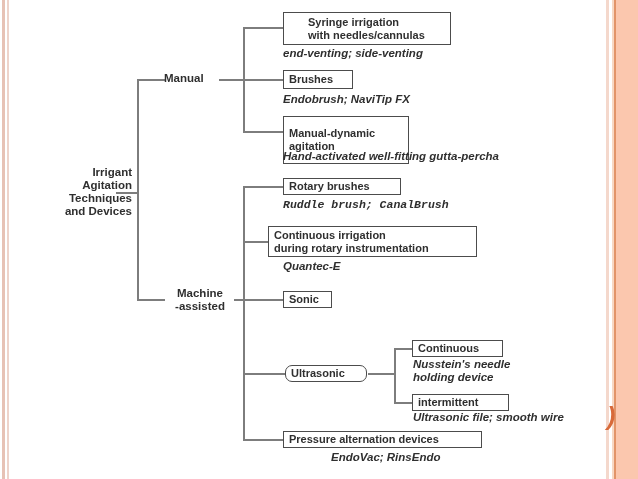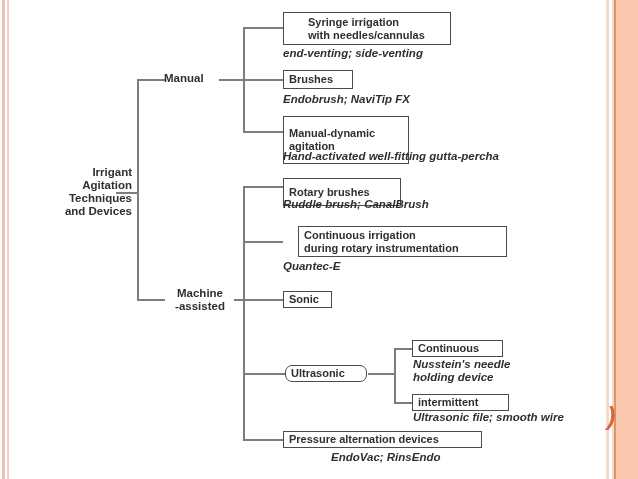--- a/index.html
+++ b/index.html
@@ -74,24 +74,24 @@
 with needles/cannulas</div>
   <div class="dev" style="left:283px;top:47px;font-style:italic;">end-venting; side-venting</div>
 
   <div class="node" style="left:283px;top:70px;width:70px;height:19px;">Brushes</div>
   <div class="dev" style="left:283px;top:93px;">Endobrush; NaviTip FX</div>
 
   <div class="node" style="left:283px;top:116px;width:126px;height:48px;">Manual-dynamic
 agitation</div>
   <div class="dev" style="left:283px;top:150px;">Hand-activated well-fitting gutta-percha</div>
 
-  <div class="node" style="left:283px;top:178px;width:118px;height:28px;">Rotary brushes</div>
-  <div class="dev" style="left:283px;top:198px;">Ruddle brush; CanalBrush</div>
+  <div class="node" style="left:283px;top:178px;width:118px;height:17px;">Rotary brushes</div>
+  <div class="dev" style="left:283px;top:198px;font-family:Liberation Mono, monospace;">Ruddle brush; CanalBrush</div>
 
-  <div class="node" style="left:298px;top:226px;width:209px;height:31px;">Continuous irrigation
+  <div class="node" style="left:268px;top:226px;width:209px;height:31px;">Continuous irrigation
 during rotary instrumentation</div>
   <div class="dev" style="left:283px;top:260px;">Quantec-E</div>
 
   <div class="node" style="left:283px;top:291px;width:49px;height:17px;">Sonic</div>
 
   <div class="node" style="left:285px;top:365px;width:82px;height:17px;border-radius:7px;">Ultrasonic</div>
 
   <div class="node" style="left:412px;top:340px;width:91px;height:17px;">Continuous</div>
   <div class="dev" style="left:413px;top:358px;">Nusstein's needle
 holding device</div>

